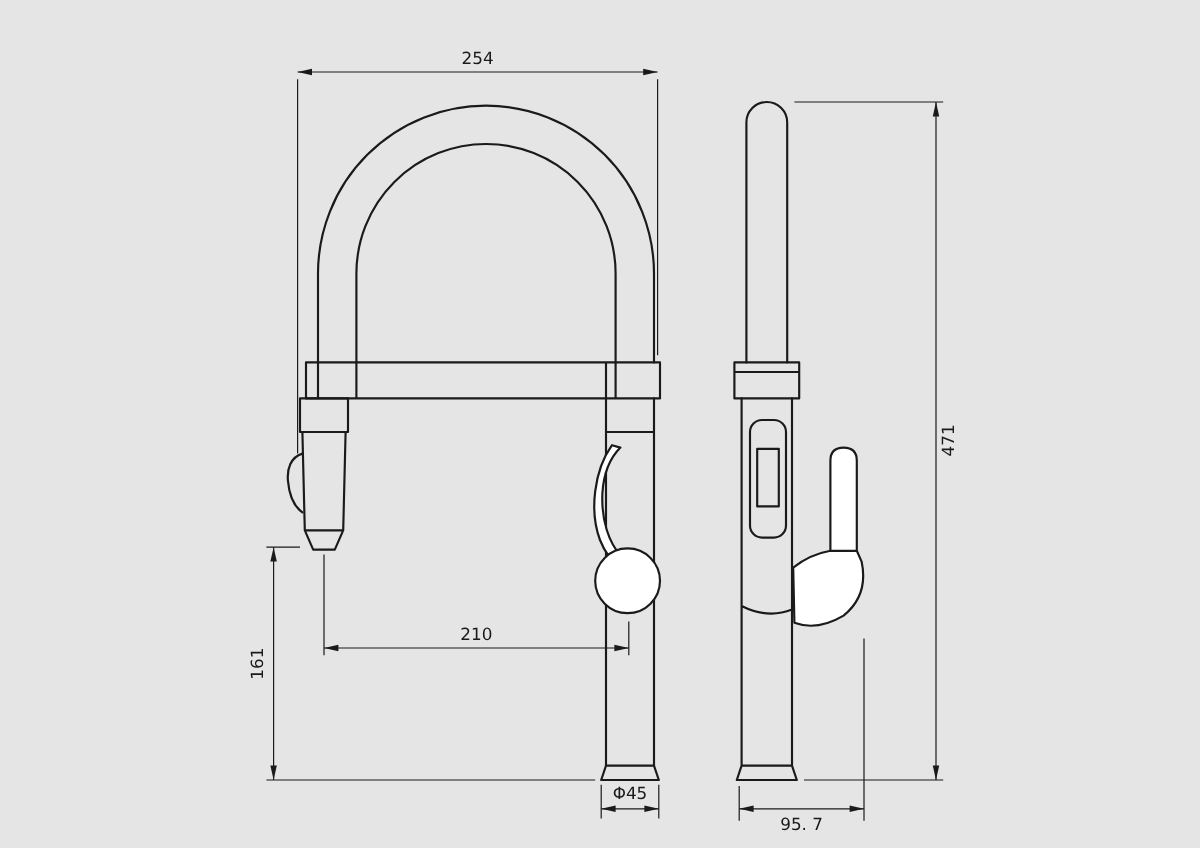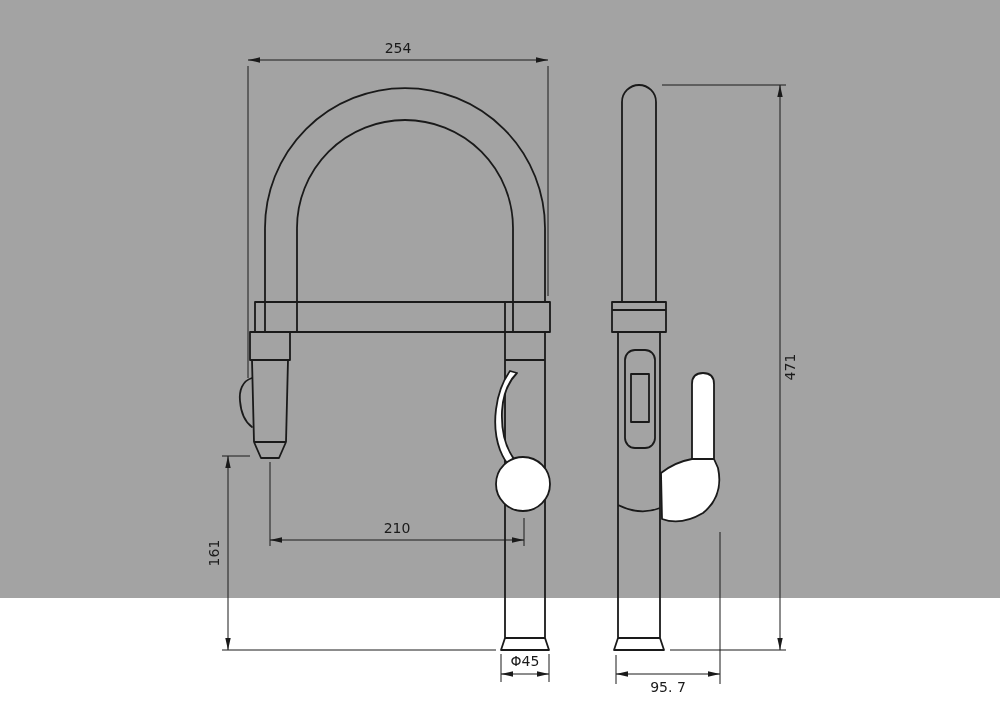--- a/index.html
+++ b/index.html
@@ -6,22 +6,22 @@
     margin: 0;
     padding: 0;
     background: #ffffff;
     width: 1000px;
     height: 707px;
     overflow: hidden;
   }
   .canvas {
     position: relative;
     width: 1000px;
-    height: 598px;
-    background: #a3a3a3;
+    height: 707px;
+    background: #e5e5e5;
   }
   svg {
     display: block;
   }
   svg text {
     font-family: "DejaVu Sans", "Liberation Sans", sans-serif;
     font-size: 14px;
     fill: #1a1a1a;
   }
   .obj {

